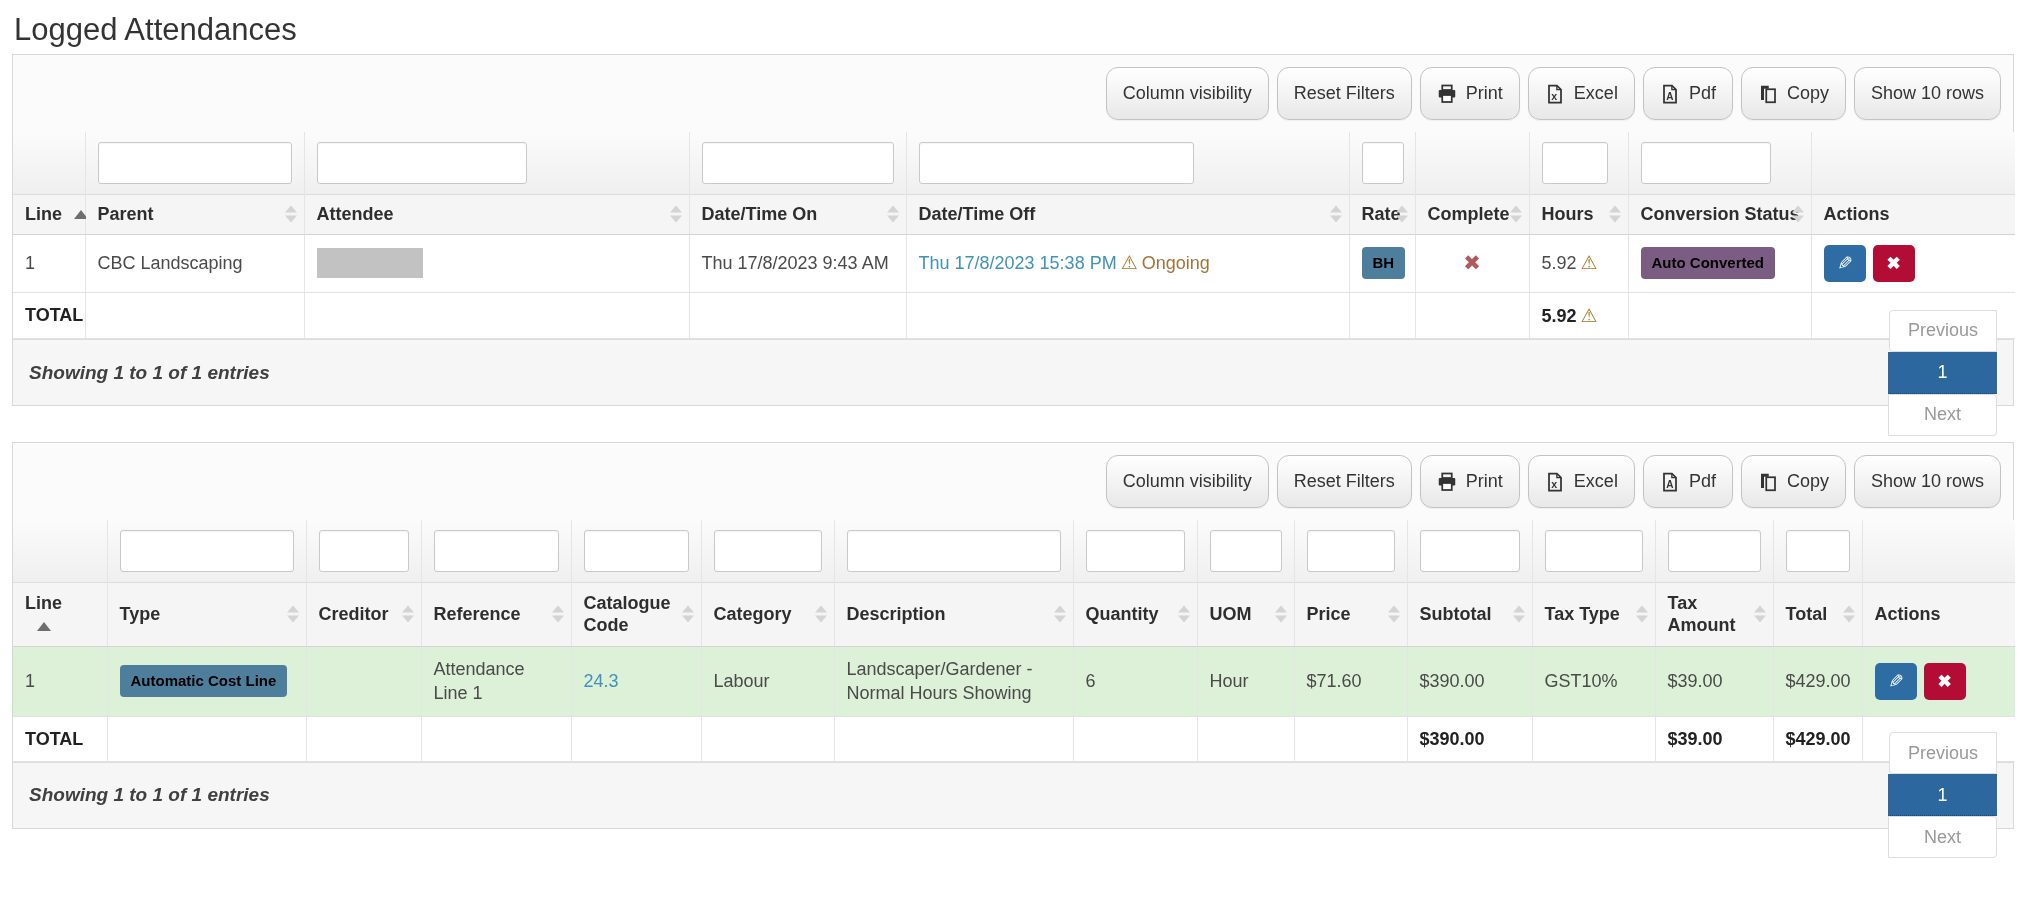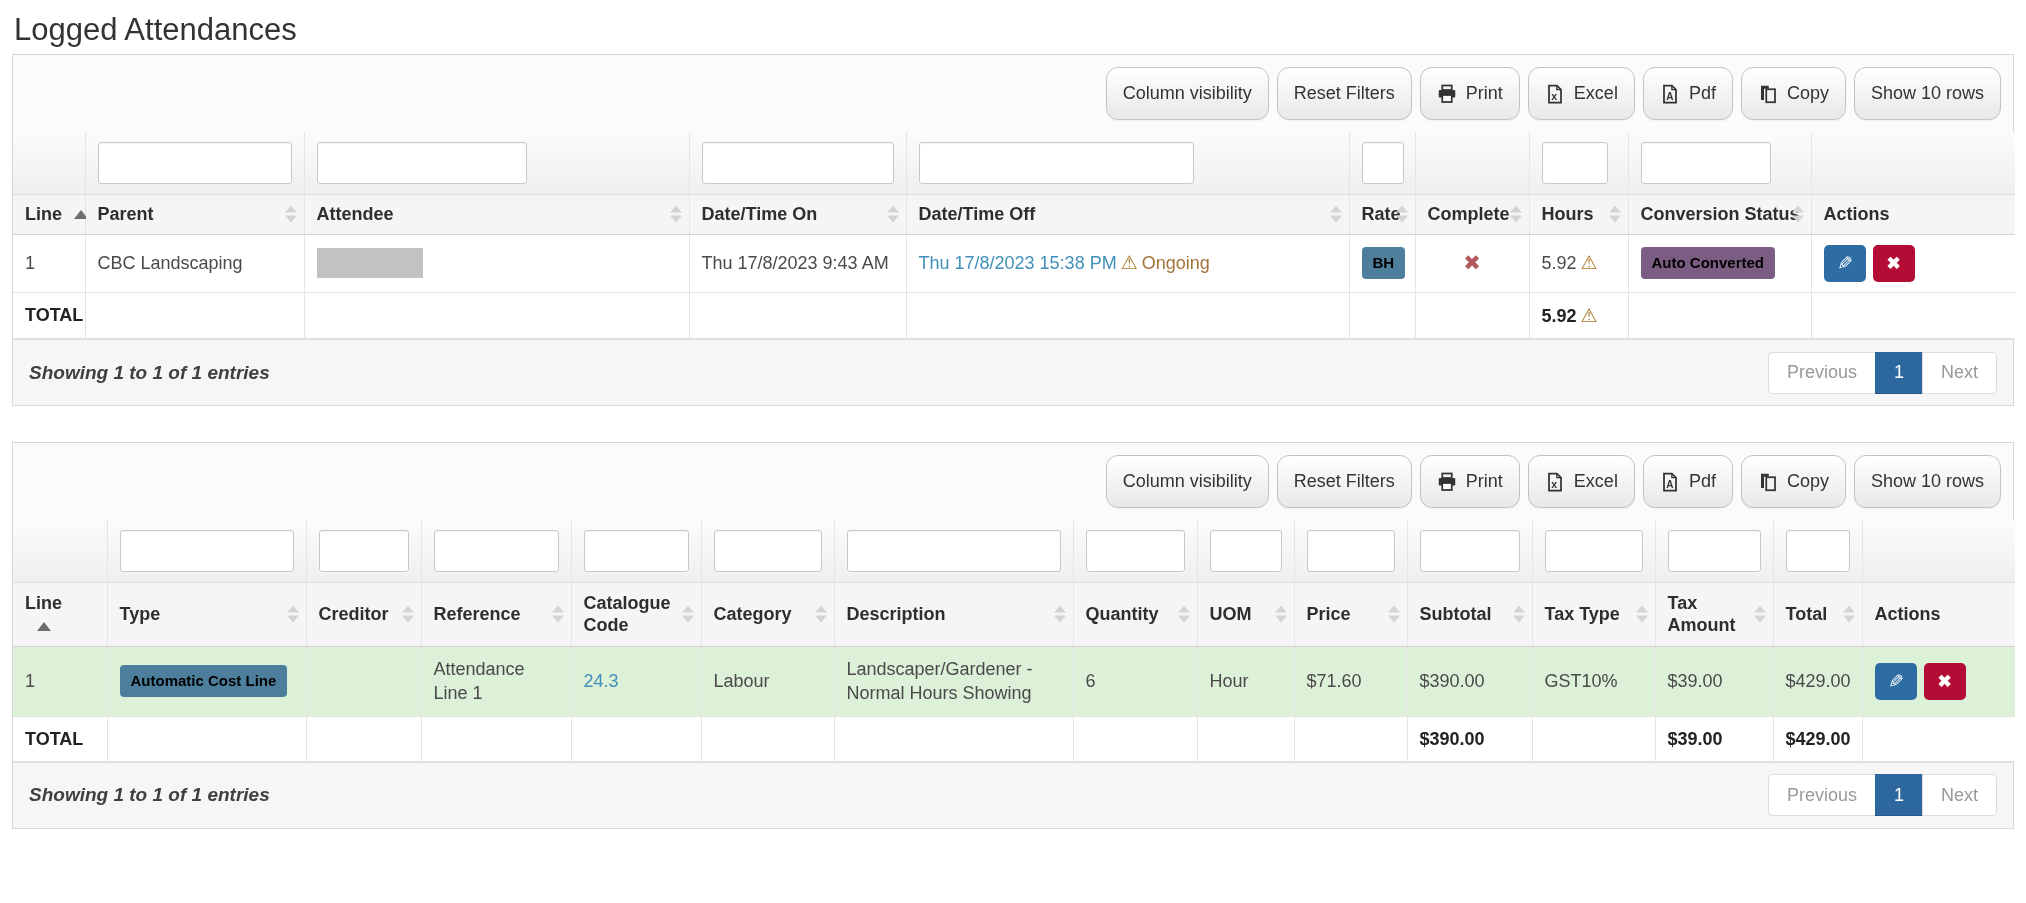--- a/index.html
+++ b/index.html
@@ -114,21 +114,21 @@
   .action-btn.del  { background: var(--delete-red); font-weight: 700; }
   .pencil-glyph { display:inline-block; transform: scaleX(-1); font-size: 19px; }
 
   
   .table-footer {
     display: flex; justify-content: space-between; align-items: center;
     background: #f6f6f6; border-top: 1px solid #dcdcdc;
     padding: 11px 16px; height: 66px;
   }
   .showing-text { font-size: 19px; font-weight: 700; font-style: italic; color: #404040; }
-  .pagination { display: inline-flex; }
+  .pagination { display: inline-flex; flex-direction: column; }
   .page-btn {
     height: 42px; padding: 0 18px; margin-left: -1px;
     font-family: inherit; font-size: 18px;
     background: #fff; color: #999; border: 1px solid #ddd; cursor: pointer;
   }
   .page-btn.prev { border-radius: 4px 0 0 4px; margin-left: 0; }
   .page-btn.next { border-radius: 0 4px 4px 0; }
   .page-btn.current {
     background: var(--pagination-active); border-color: var(--pagination-active);
     color: #fff; min-width: 48px; border-bottom: 1px dotted #1c4a75;

